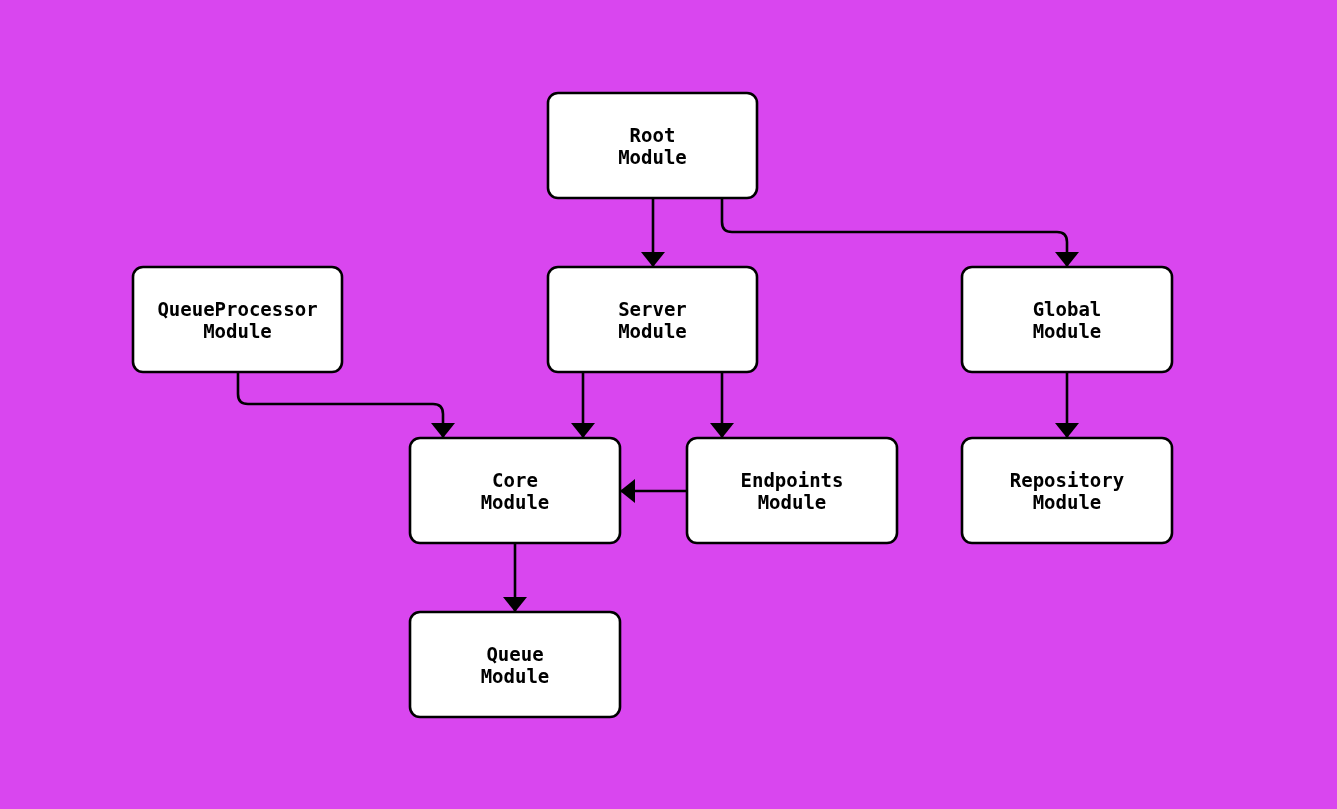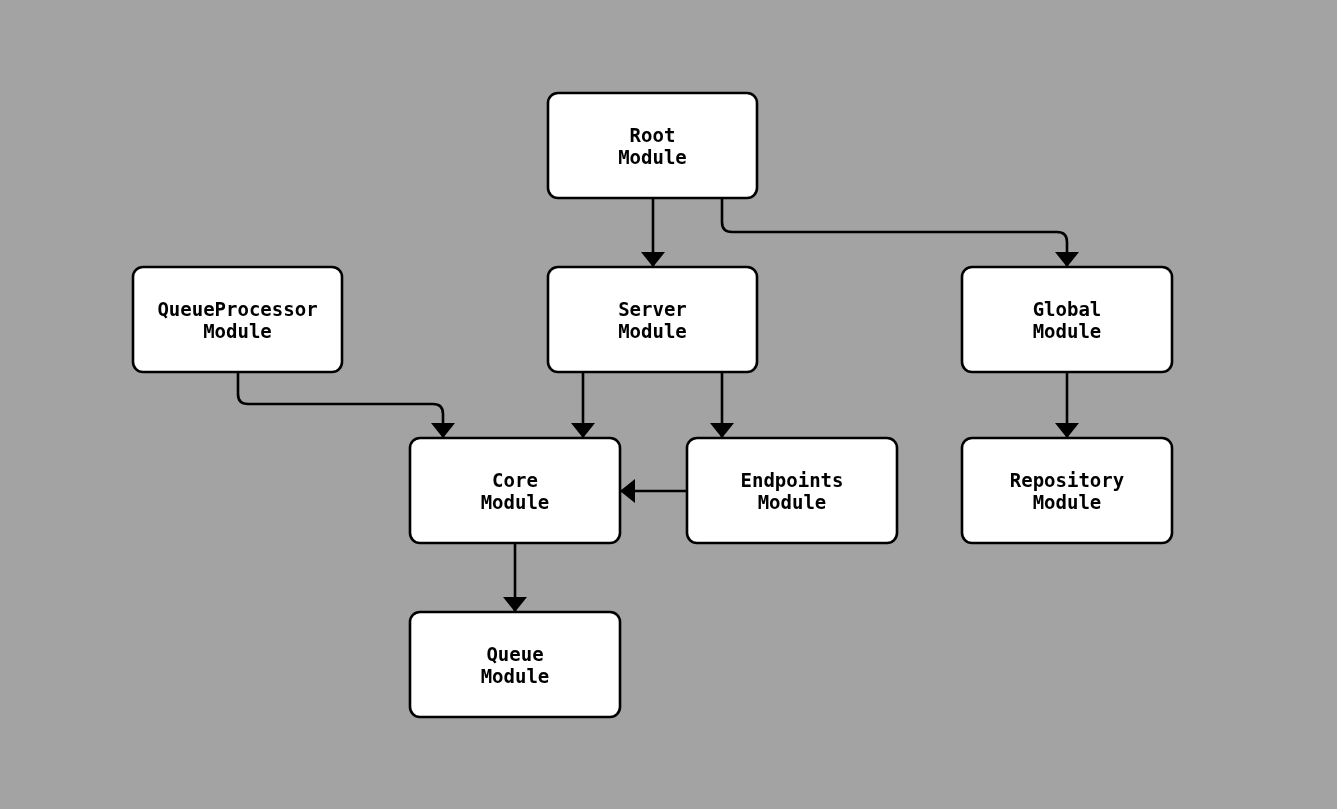--- a/index.html
+++ b/index.html
@@ -4,21 +4,21 @@
 <style>
   html, body {
     margin: 0;
     padding: 0;
     background: #ffffff;
   }
   .stage {
     position: relative;
     width: 1337px;
     height: 809px;
-    background: #a3a3a3;
+    background: #d946ef;
     overflow: hidden;
     text-align: center;
   }
   svg {
     display: block;
   }
   .node-rect {
     fill: #ffffff;
     stroke: #000000;
     stroke-width: 2.6;

